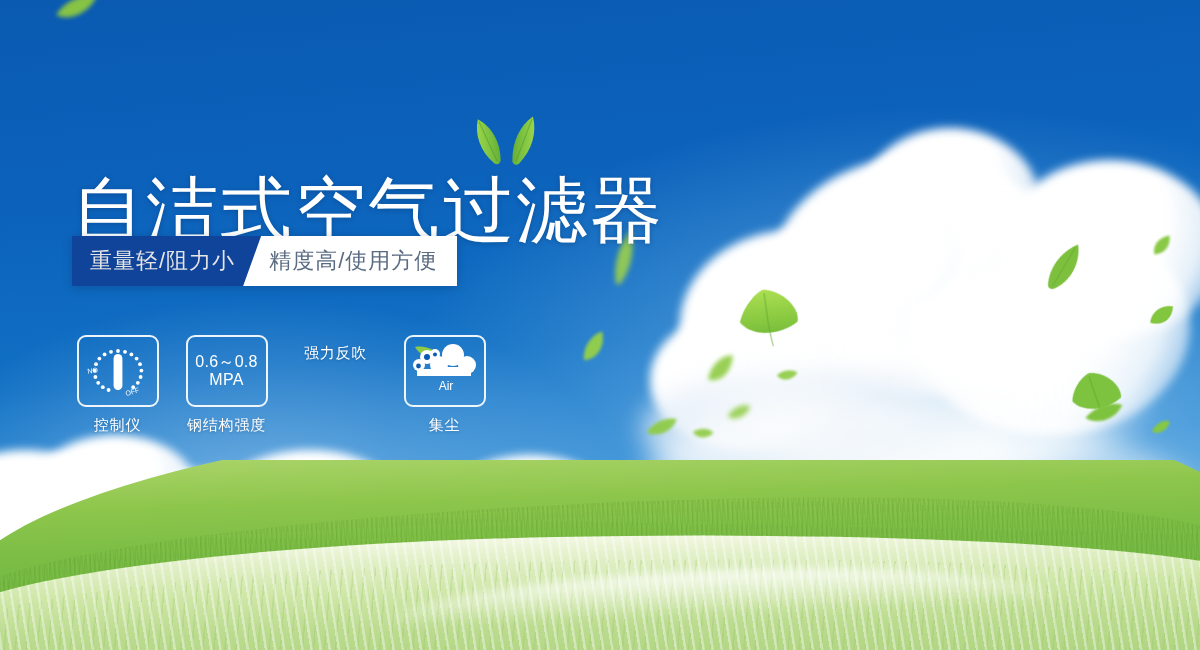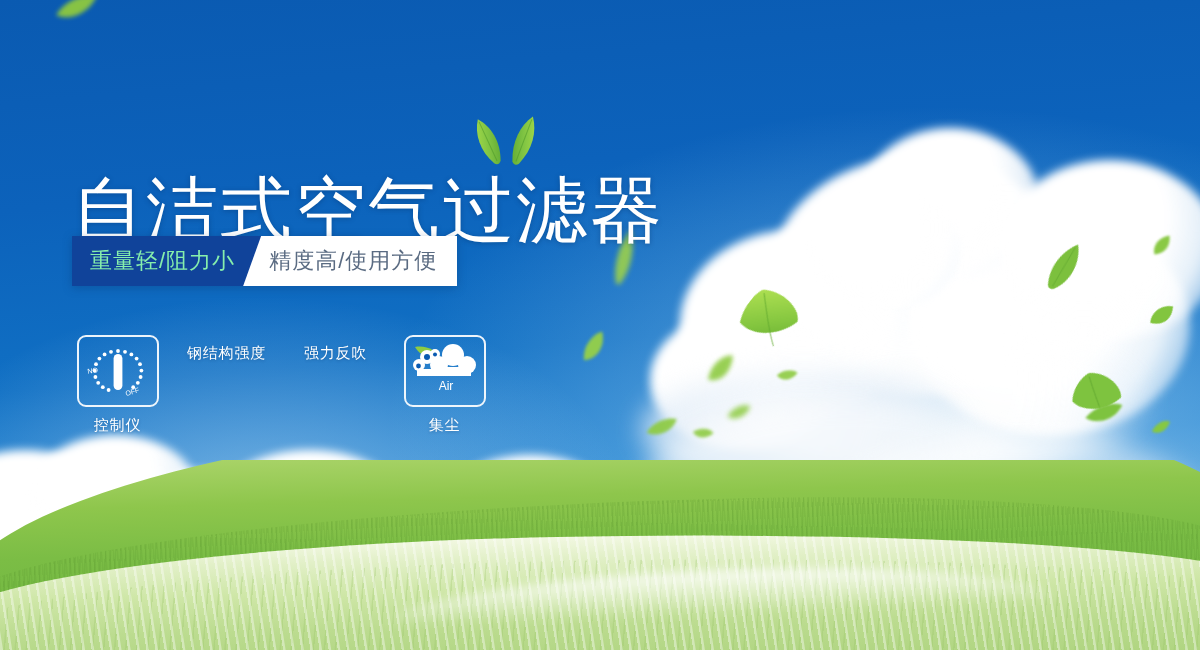--- a/index.html
+++ b/index.html
@@ -115,21 +115,21 @@
   }
 
   
   .subbanner{
     position:absolute;left:72px;top:236px;
     display:flex;align-items:stretch;height:50px;
     filter:drop-shadow(0 2px 5px rgba(2,40,90,.28));
   }
   .sub-a{
     background:#10439a;
-    color:#86efac;
+    color:#e5e5e5;
     font-size:22px;letter-spacing:1px;
     display:flex;align-items:center;
     padding:0 26px 0 18px;
     white-space:nowrap;
   }
   .sub-b{
     background:#ffffff;
     color:#5a6b82;
     font-size:22px;letter-spacing:1px;
     display:flex;align-items:center;
@@ -393,20 +393,24 @@
             <rect x="26.6" y="12" width="8.8" height="36" rx="4.4"></rect>
           </g>
           <text x="6" y="31" font-size="7" font-family="'Liberation Sans',sans-serif" fill="#ffffff" text-anchor="middle" transform="rotate(-8 6 31)">NO</text>
           <text x="46" y="52" font-size="7" font-family="'Liberation Sans',sans-serif" fill="#ffffff" text-anchor="middle" transform="rotate(-16 46 52)">OFF</text>
         </svg>
       </div>
       <div class="feature-label">控制仪</div>
     </div>
 
     <div class="feature">
+      <div class="feature-box">
+        <div class="txt">0.6～0.8</div>
+        <div class="txt">MPA</div>
+      </div>
       <div class="feature-label">钢结构强度</div>
     </div>
 
 
     <div class="feature">
       <div class="feature-label">强力反吹</div>
     </div>
 
     <div class="feature">
       <div class="feature-box">

